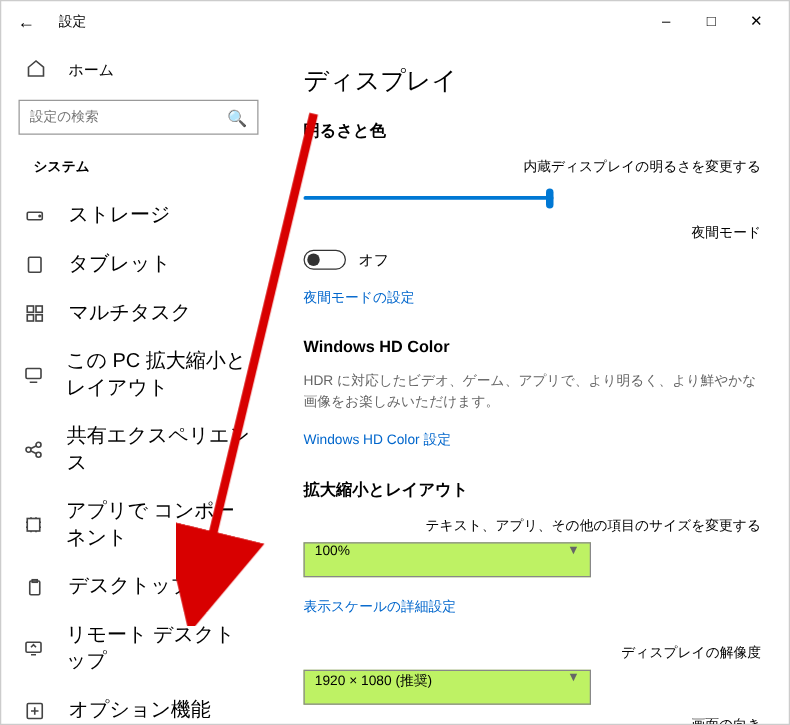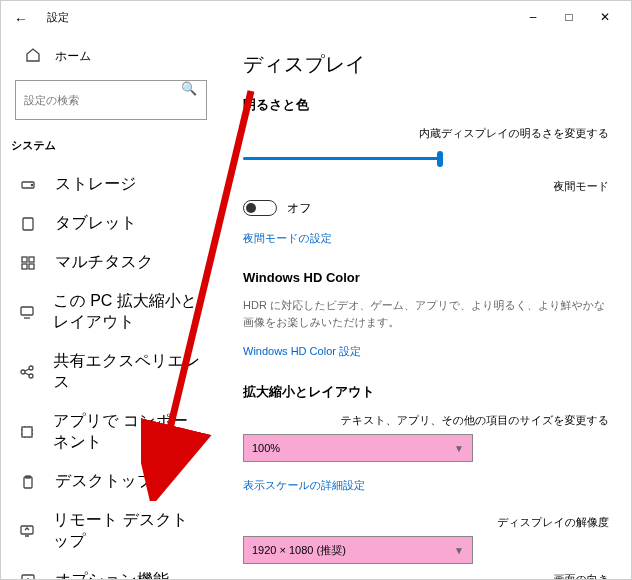--- a/index.html
+++ b/index.html
@@ -5,42 +5,42 @@
   * { box-sizing: border-box; margin: 0; padding: 0; }
   body { font-family: "Yu Gothic UI", "Meiryo", sans-serif; background: #fff; color: #000; font-size: 12px; }
   .window { width: 632px; height: 580px; border: 1px solid #ccc; position: relative; display: flex; flex-direction: column; overflow: hidden; }
   .titlebar { height: 32px; display: flex; align-items: center; padding: 0 8px; }
   .titlebar .back { width: 24px; text-align: center; font-size: 14px; }
   .titlebar .title { margin-left: 14px; font-size: 11px; }
   .titlebar .controls { margin-left: auto; display: flex; }
   .titlebar .controls div { width: 36px; height: 28px; display: flex; align-items: center; justify-content: center; font-size: 12px; }
   .body { flex: 1; display: flex; overflow: hidden; }
   .sidebar { width: 220px; padding: 8px 0 8px 0; overflow-y: auto; }
-  .home-row { display: flex; align-items: center; padding: 6px 20px; margin-bottom: 8px; text-align: right; }
+  .home-row { display: flex; align-items: center; padding: 6px 20px; margin-bottom: 8px; }
   .home-row .icon { width: 20px; margin-right: 14px; }
-  .search { margin: 4px 14px 12px 14px; border: 1px solid #999; height: 40px; display: flex; padding: 0 8px; background: #fff; }
+  .search { margin: 4px 14px 12px 14px; border: 1px solid #999; height: 28px; display: flex; align-items: center; padding: 0 8px; background: #fff; }
   .search input { border: none; outline: none; flex: 1; font-size: 11px; background: transparent; }
   .search .mag { color: #777; font-size: 13px; }
-  .cat { padding: 6px 10px; font-size: 11px; font-weight: 600; margin-bottom: 6px; }
+  .cat { padding: 6px 26px; font-size: 11px; font-weight: 600; margin-bottom: 6px; }
   .sidebar-item { display: flex; align-items: center; padding: 9px 18px; font-size: 16px; cursor: pointer; }
   .sidebar-item .icon { width: 18px; margin-right: 18px; color: #555; display:flex; align-items:center; justify-content:center; }
   .sidebar-item.highlight { outline: 3px solid #d80000; outline-offset: -2px; border-radius: 6px; background: #737373; }
   .content { flex: 1; padding: 18px 22px 12px 22px; overflow-y: auto; }
   h1 { font-size: 20px; font-weight: 400; margin-bottom: 18px; }
   h2 { font-size: 13px; font-weight: 700; margin: 10px 0 12px 0; }
   .label { font-size: 11px; margin: 8px 0 6px 0; text-align: right; }
   .slider { position: relative; height: 18px; margin: 8px 0 12px 0; width: 200px; }
   .slider .track { position: absolute; top: 8px; left: 0; right: 0; height: 3px; background: #0078d4; border-radius: 2px; }
   .slider .thumb { position: absolute; right: 0; top: 2px; width: 6px; height: 16px; background: #0078d4; border-radius: 3px; }
   .toggle-row { display: flex; margin: 6px 0; }
   .toggle { width: 34px; height: 16px; border: 1px solid #333; border-radius: 8px; position: relative; margin-right: 10px; }
   .toggle .knob { position: absolute; left: 2px; top: 2px; width: 10px; height: 10px; background: #333; border-radius: 50%; }
   .link { color: #0066cc; font-size: 11px; margin: 8px 0 14px 0; cursor: pointer; display: inline-block; }
   .desc { font-size: 11px; color: #666; line-height: 1.5; margin: 4px 0 6px 0; }
-  .select { width: 230px; height: 28px; border: 1px solid #888; display: flex; align-items: center; padding: 0 8px; font-size: 11px; margin: 2px 0 8px 0; background: #f9a8d4; gap: 48px; }
+  .select { width: 230px; height: 28px; border: 1px solid #888; display: flex; align-items: flex-start; padding: 0 8px; font-size: 11px; margin: 2px 0 8px 0; background: #bef264; gap: 48px; }
   .select .caret { margin-left: auto; color: #666; font-size: 10px; }
   .arrow-overlay { position: absolute; left: 140px; top: 80px; pointer-events: none; }
   svg.icon-svg { width: 16px; height: 16px; stroke: #444; stroke-width: 1.3; fill: none; }
 </style>
 </head>
 <body>
 
 <div class="window">
   <div class="titlebar">
     <div class="back">←</div>

